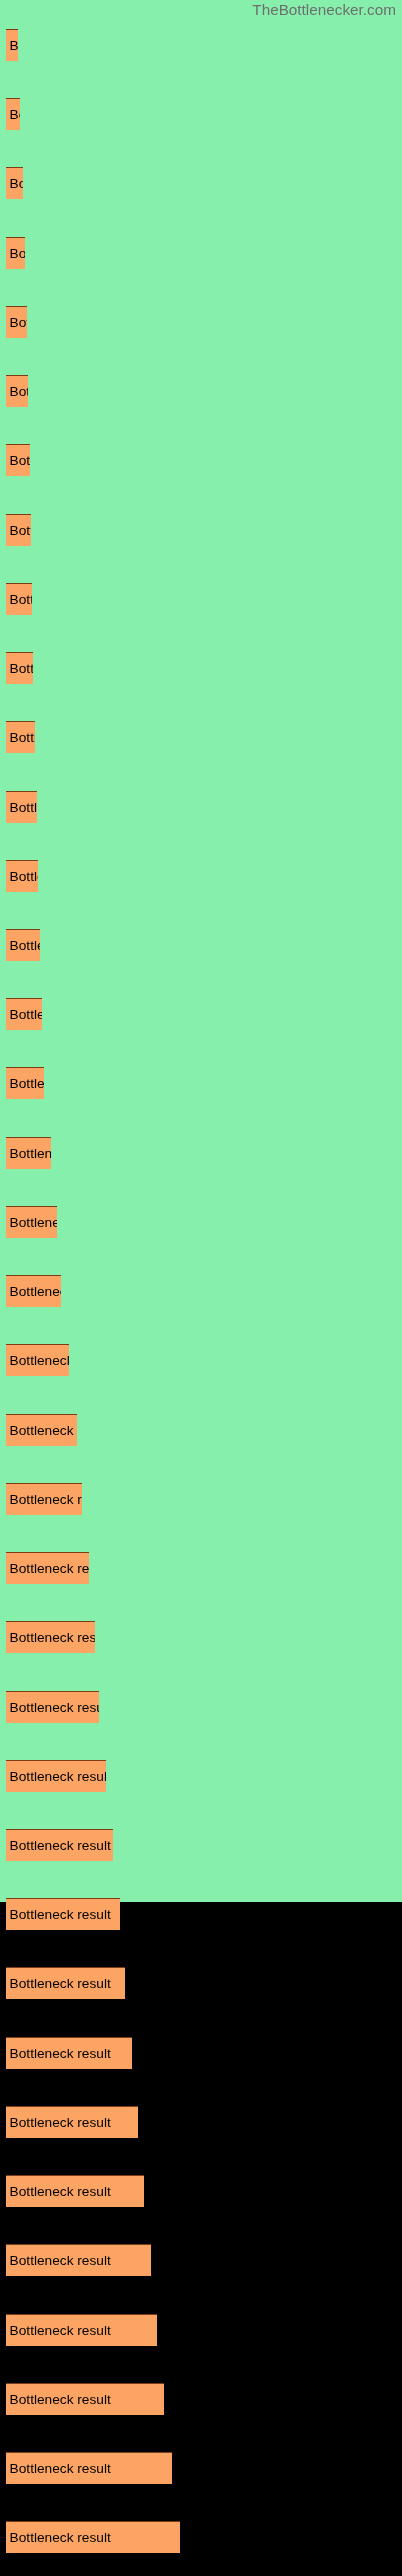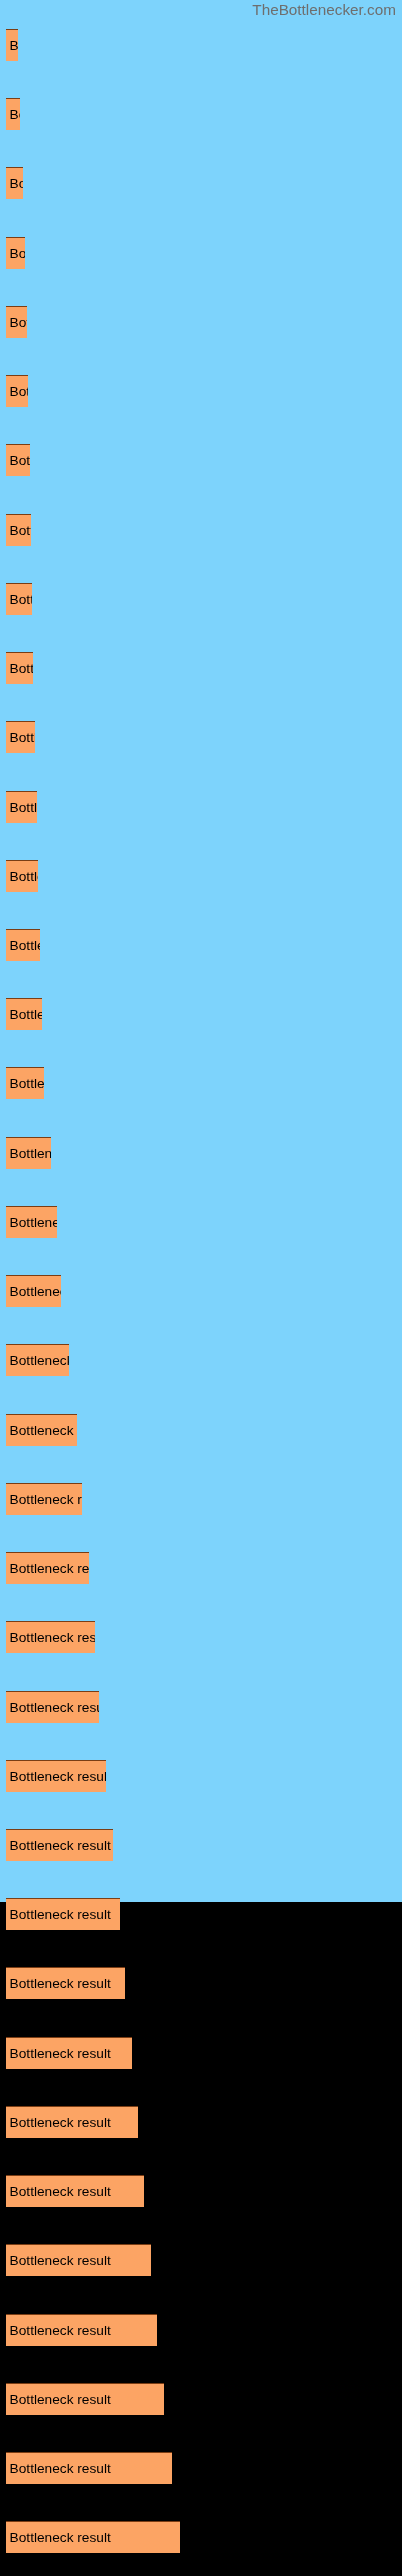--- a/index.html
+++ b/index.html
@@ -13,21 +13,21 @@
     height: 2576px;
     position: relative;
     overflow: hidden;
     font-family: "Liberation Sans", sans-serif;
     -webkit-font-smoothing: antialiased;
   }
   #chart-root {
     position: relative;
     width: 403px;
     height: 1902px;
-    background: #7dd3fc;
+    background: #86efac;
   }
   #watermark {
     position: absolute;
     top: 0px;
     left: 0px;
     width: 396px;
     text-align: right;
     font-size: 15.3px;
     line-height: 19.3px;
     color: #6e6e6e;

